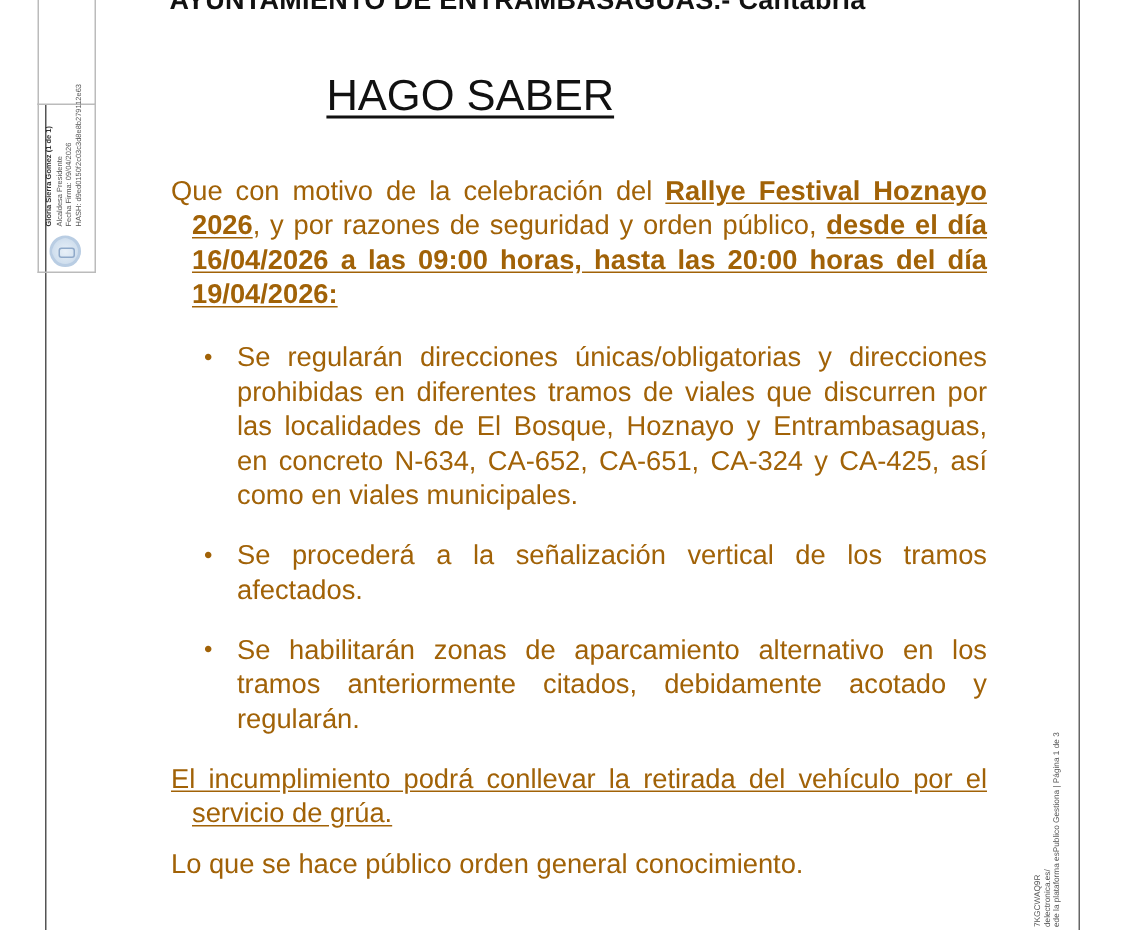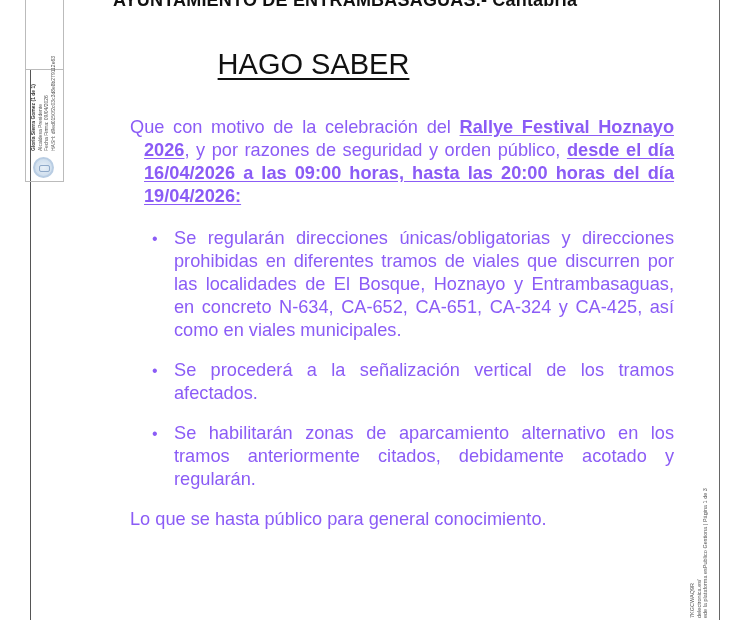--- a/index.html
+++ b/index.html
@@ -119,26 +119,26 @@
       text-align: center;
       padding-left: 21px;
       box-sizing: border-box;
       font-size: 29px;
       text-decoration: underline;
       text-underline-offset: 4px;
       color: #111111;
     }
     .content {
       position: absolute;
-      left: 130px;
+      left: 114px;
       top: 116px;
       width: 544px;
       font-size: 18.2px;
       line-height: 23px;
-      color: #8b5cf6;
+      color: #a16207;
     }
     .intro {
       text-align: justify;
       text-indent: -14px;
       padding-left: 14px;
       margin: 0;
     }
     .bold-u {
       font-weight: bold;
       text-decoration: underline;
@@ -211,15 +211,16 @@
     <li>
       <span class="bullet">•</span>
       <span>Se procederá a la señalización vertical de los tramos afectados.</span>
     </li>
     <li>
       <span class="bullet">•</span>
       <span>Se habilitarán zonas de aparcamiento alternativo en los tramos anteriormente citados, debidamente acotado y regularán.</span>
     </li>
   </ul>
 
-
-  <p class="closing">Lo que se hasta público para general conocimiento.</p>
+  <p class="warning">El incumplimiento podrá conllevar la retirada del vehículo por el servicio de grúa.</p>
+
+  <p class="closing">Lo que se hace público orden general conocimiento.</p>
 </div>
 
 </body></html>

